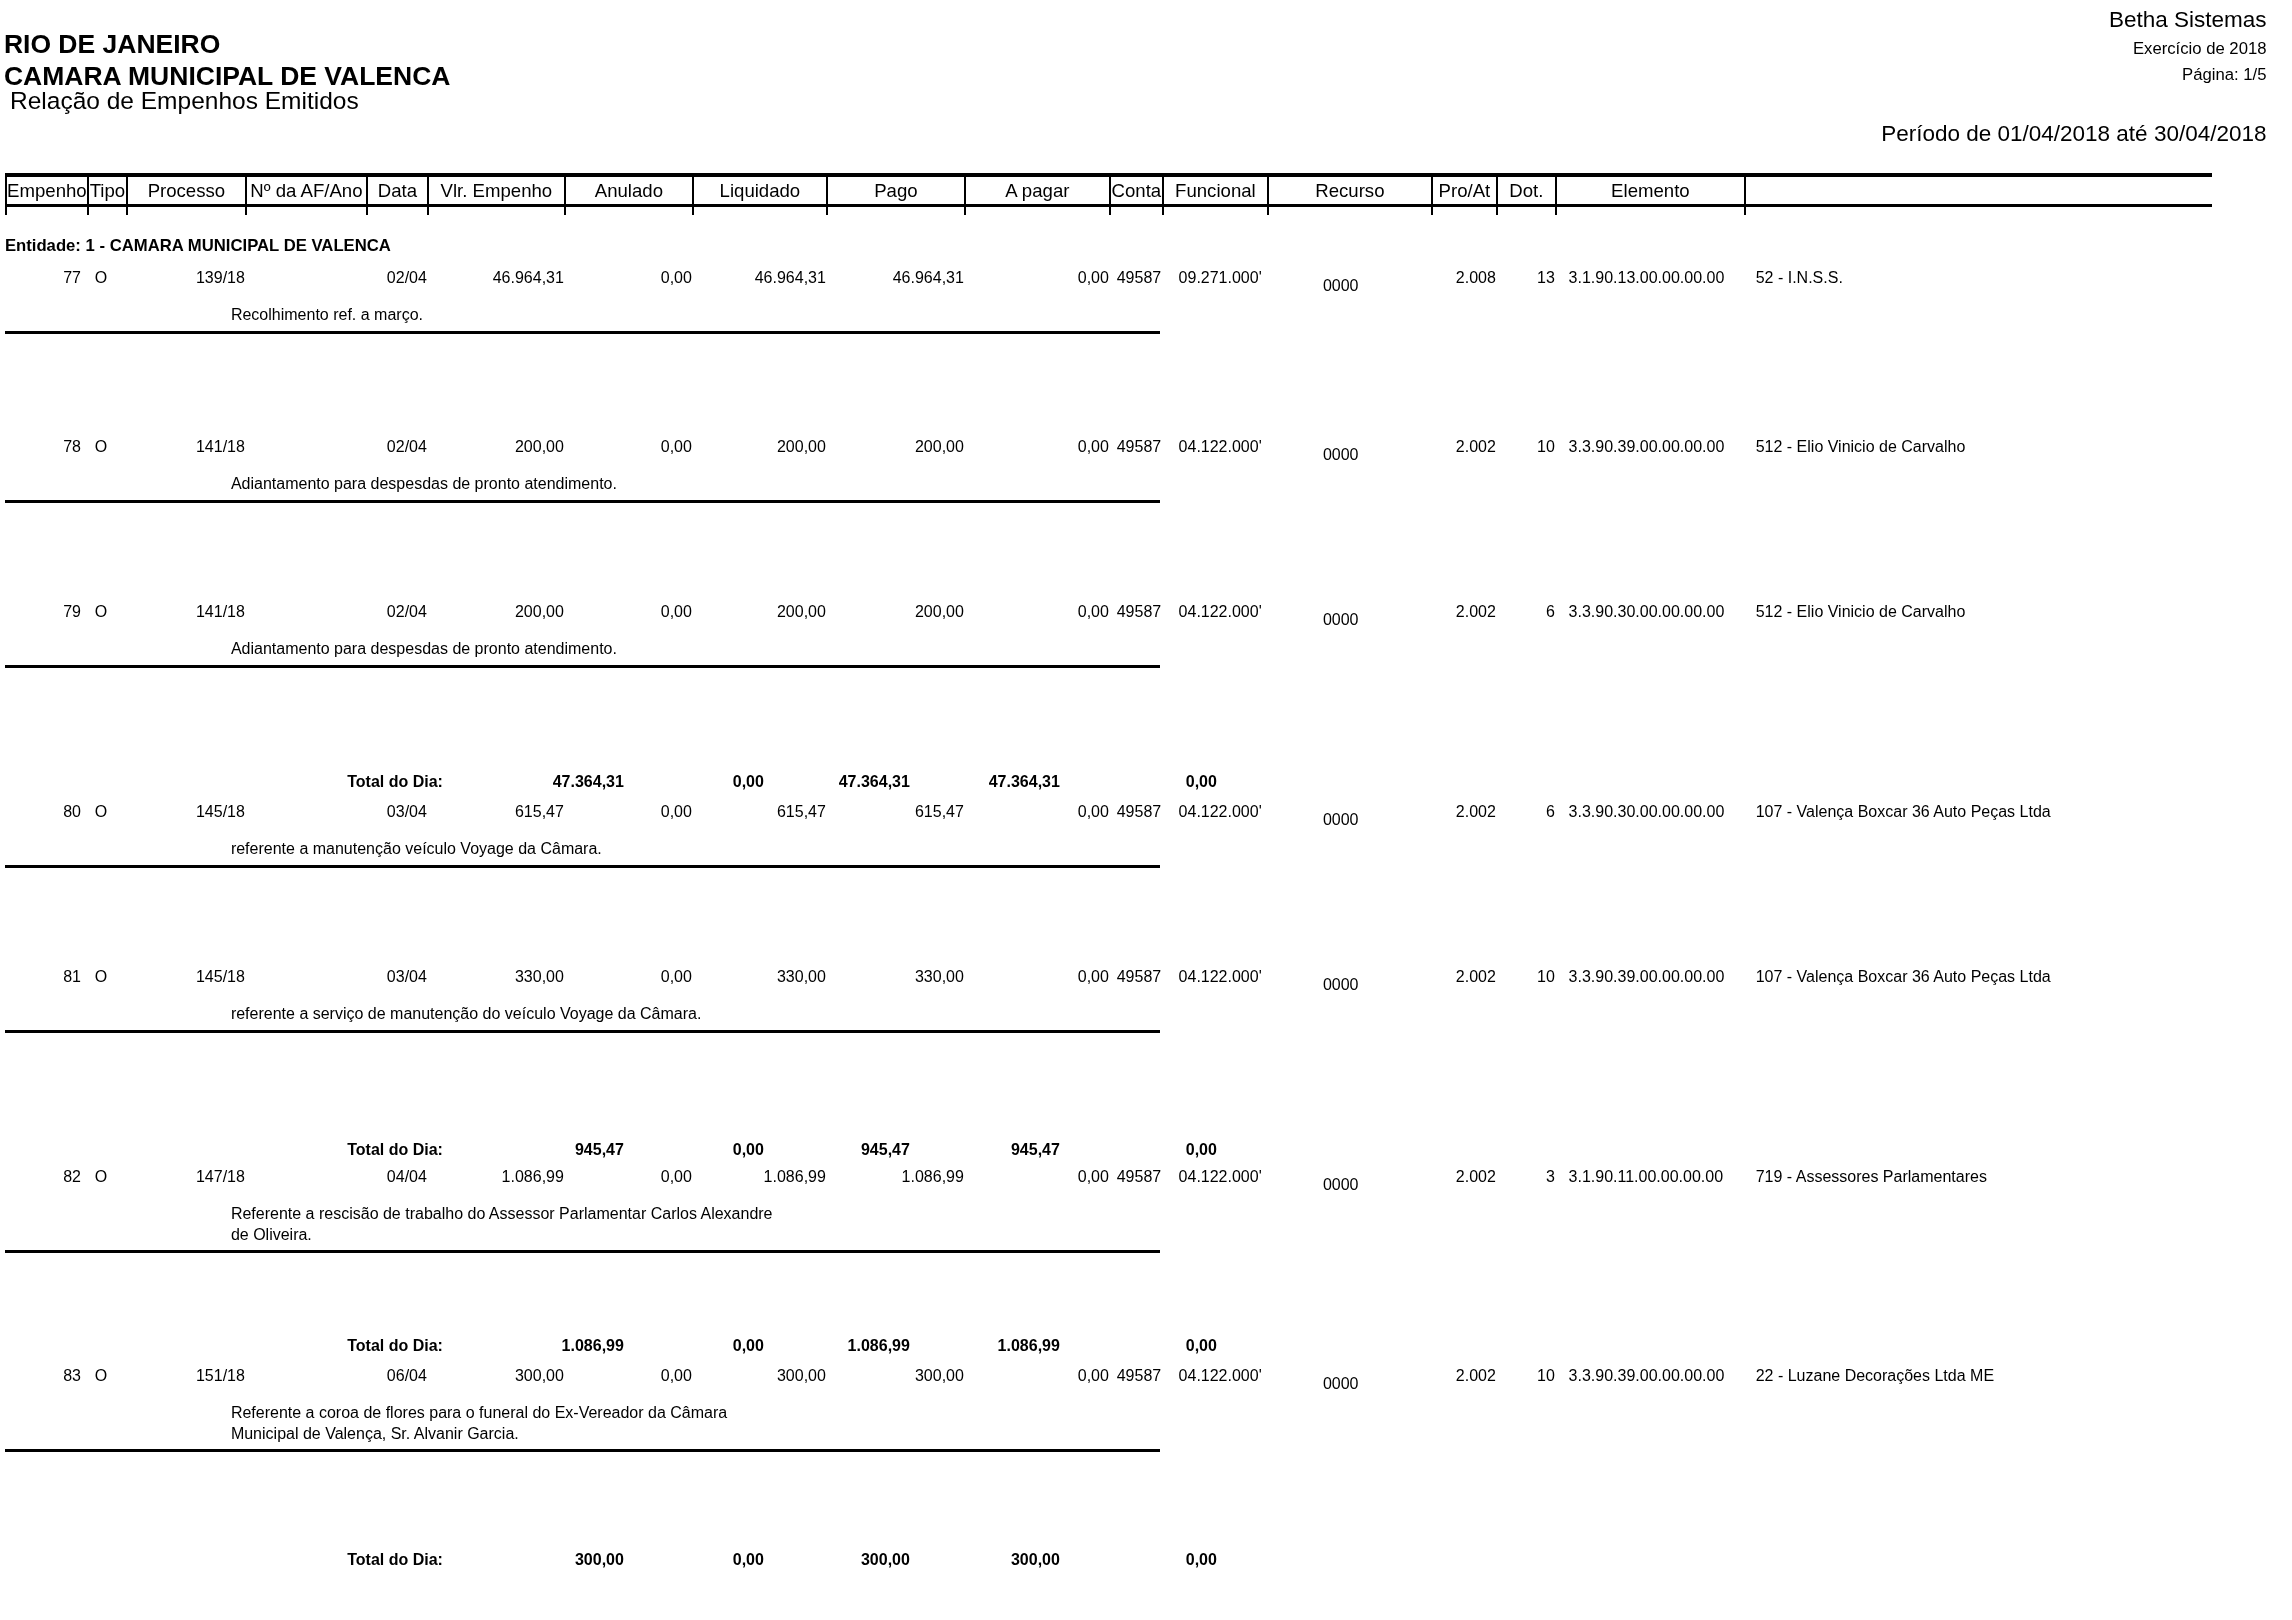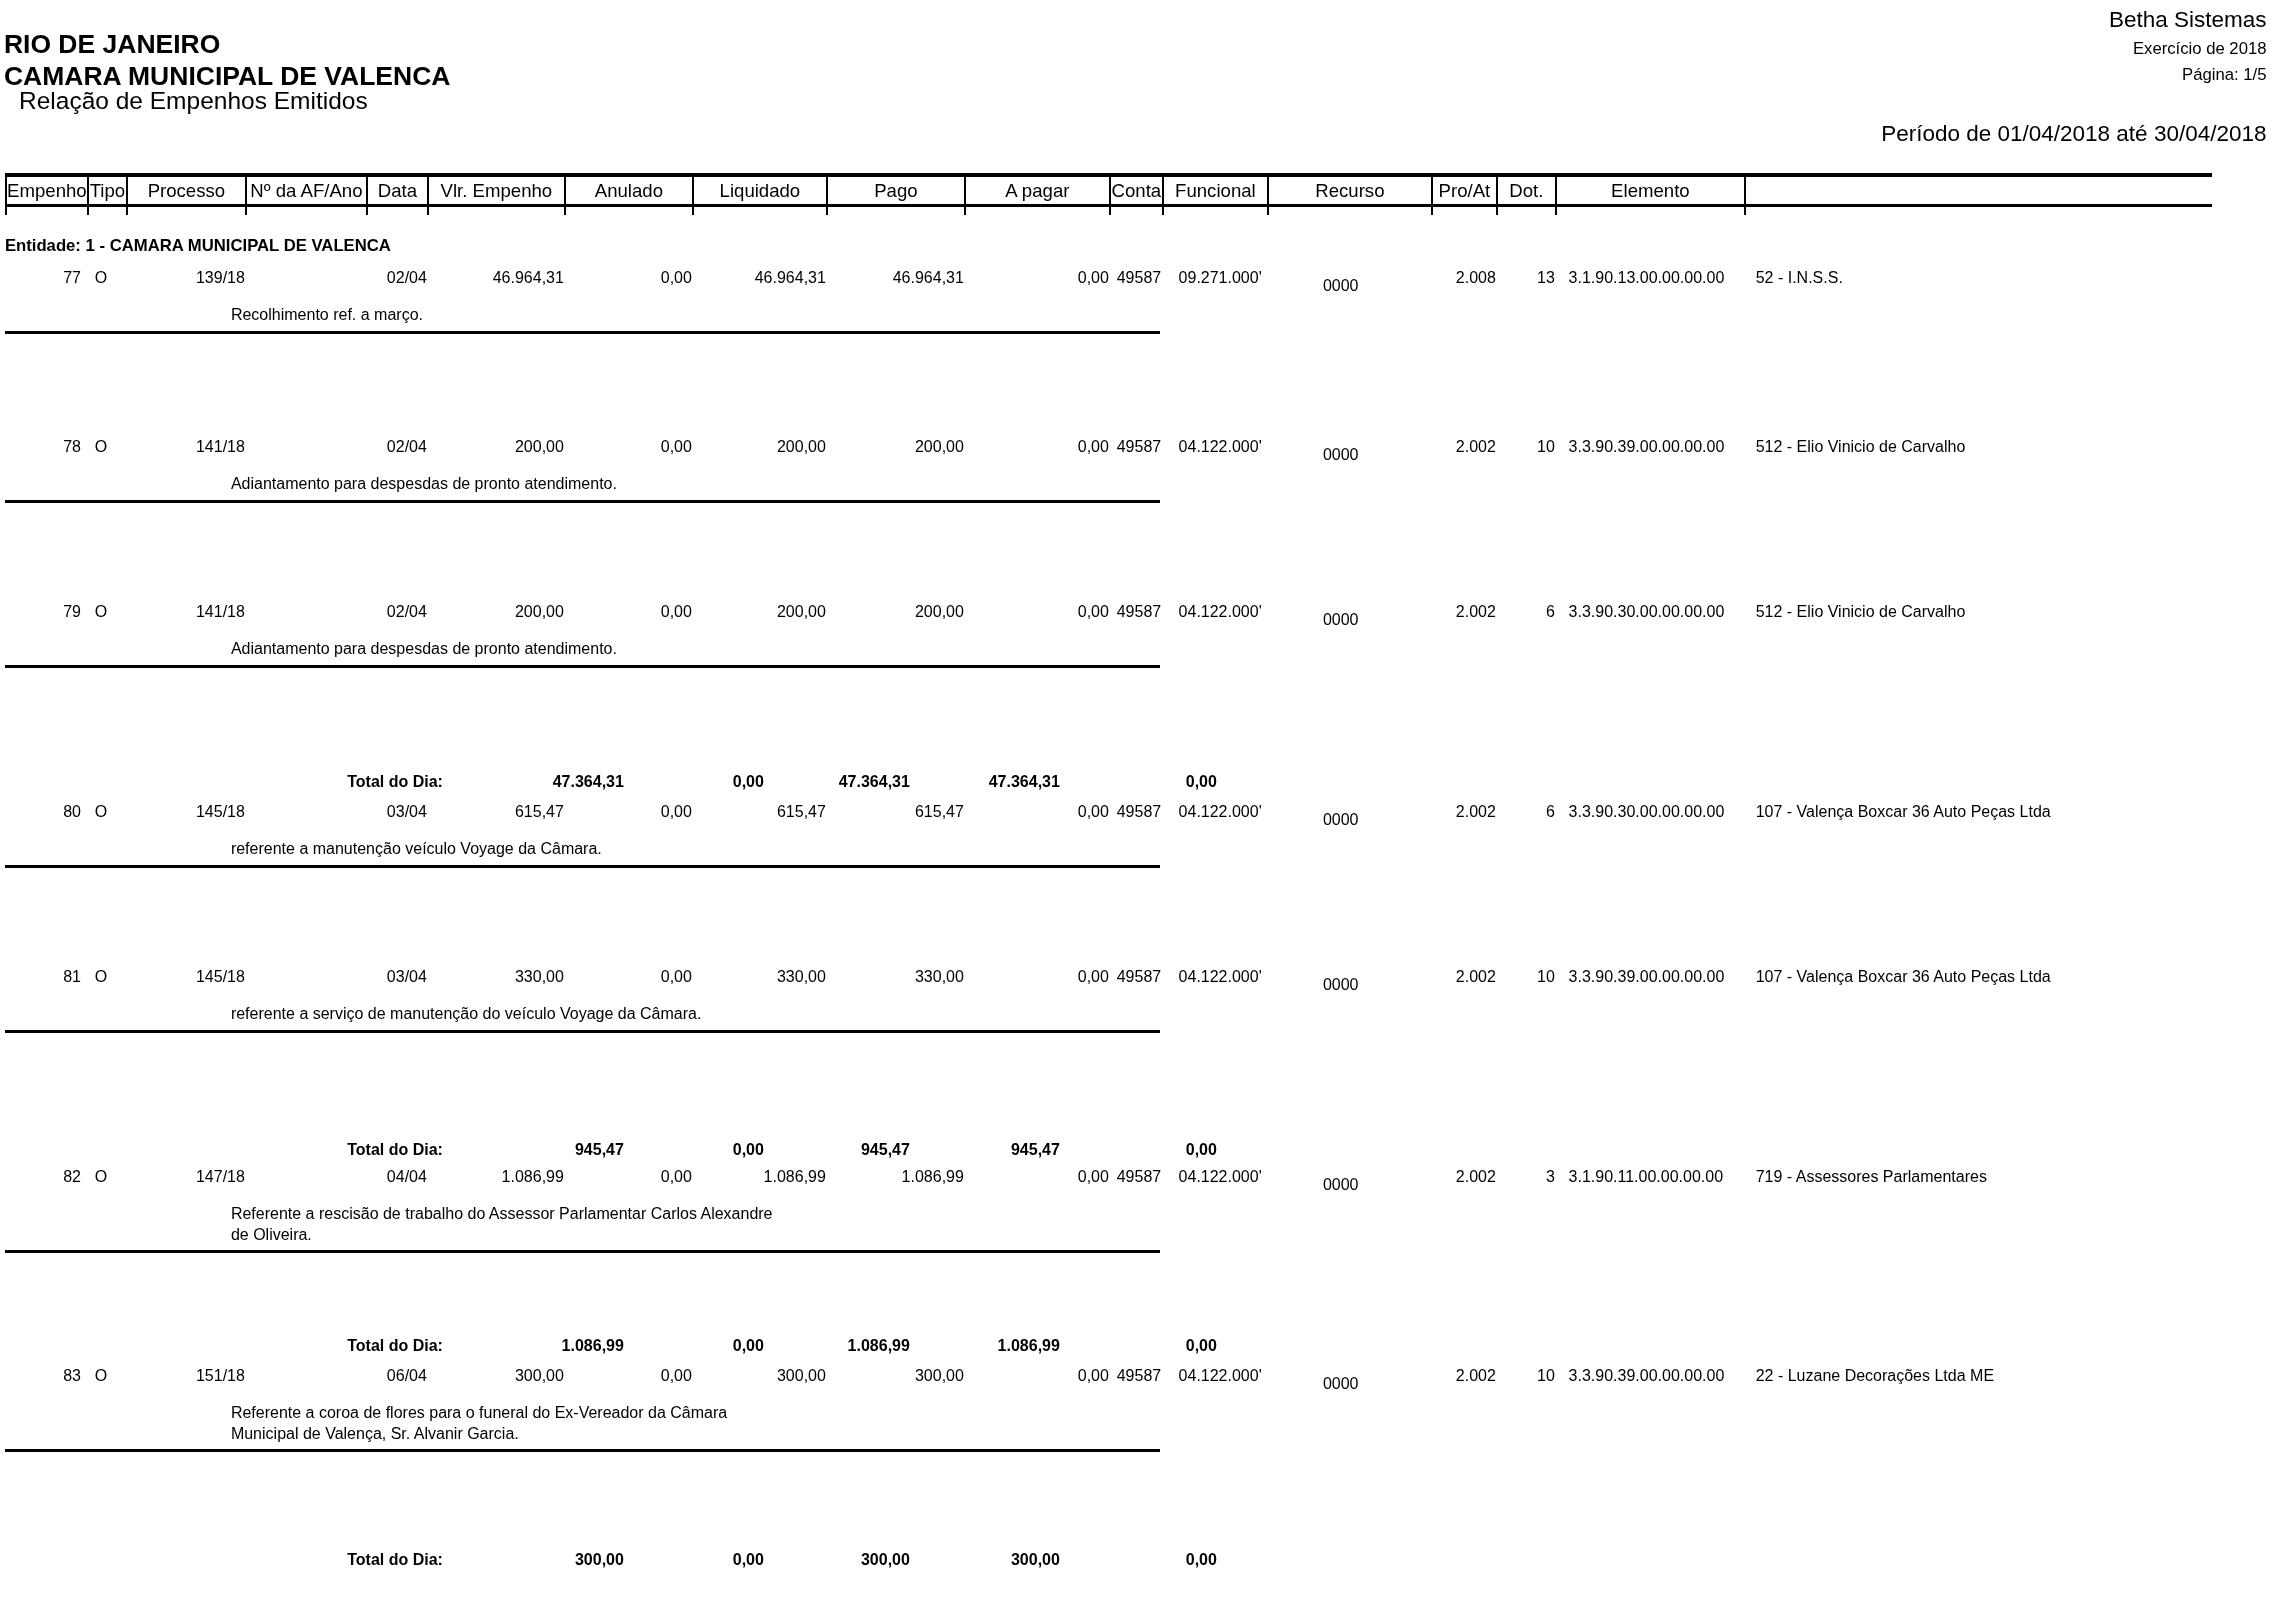--- a/index.html
+++ b/index.html
@@ -9,21 +9,21 @@
     background:#ffffff;
     color:#000;
     font-family:"Liberation Sans", sans-serif;
     overflow:hidden;
   }
   .vendor   { position:absolute; right:26.5px; top:5.9px;  font-size:22.5px; line-height:27.4px; text-align:right; }
   .state    { position:absolute; left:3.9px;  top:29px; font-size:26.5px; line-height:31px; font-weight:bold; }
   .exercise { position:absolute; right:26.5px; top:39px; font-size:16.7px; line-height:20.6px; text-align:right; }
   .entity   { position:absolute; left:3.9px;  top:61px; font-size:26.5px; line-height:31px; font-weight:bold; }
   .pagenum  { position:absolute; right:26.5px; top:65px; font-size:16.7px; line-height:20.6px; text-align:right; }
-  .rtitle   { position:absolute; left:19px;  top:86px; font-size:24.5px; line-height:29px; }
+  .rtitle   { position:absolute; left:10px;  top:86px; font-size:24.5px; line-height:29px; }
   .period   { position:absolute; right:26.5px; top:84px; font-size:22.5px; line-height:27.4px; text-align:left;margin-top:36px; }
 
   
   .grid {
     display:grid;
     grid-template-columns:82px 39px 119px 121px 61px 137px 128px 134px 138px 145px 53px 105px 164px 65px 59px 191px 467px;
   }
   .c { font-size:16px; line-height:21.6px; white-space:nowrap; overflow:visible; }
   .num        { text-align:right; }
   .c-empenho  { padding-right:5.9px; }

